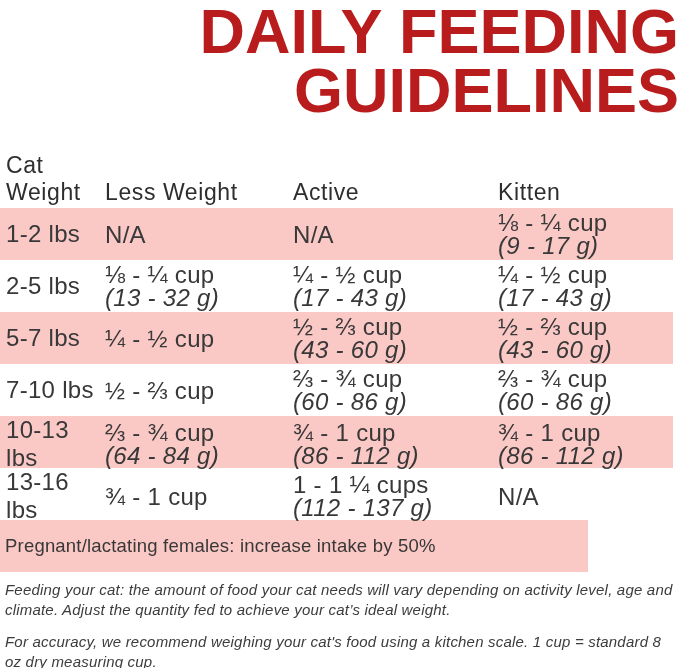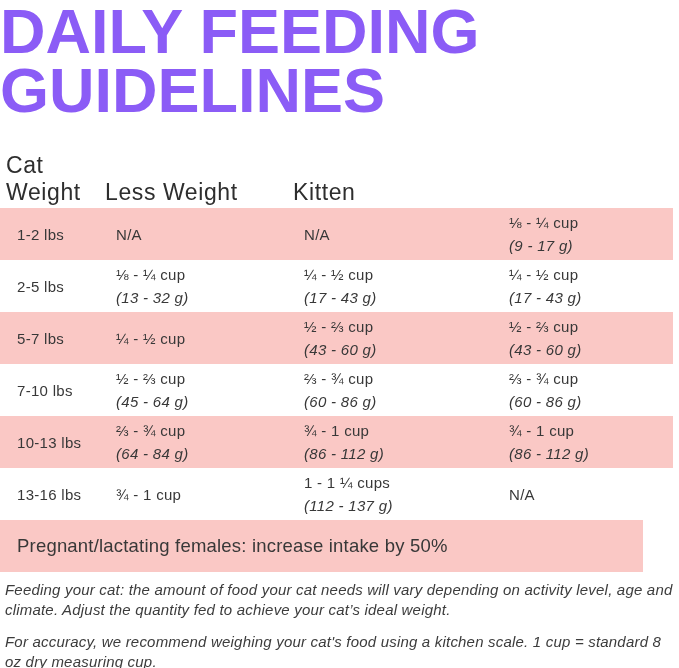--- a/index.html
+++ b/index.html
@@ -9,26 +9,26 @@
     height: 668px;
     background: #ffffff;
     font-family: "Liberation Sans", sans-serif;
     overflow: hidden;
     color: #383838;
   }
 
   
   .title {
     padding-top: 2px;
-    text-align: left;
+    text-align: right;
     font-weight: 800;
     font-size: 63px;
     line-height: 59px;
     letter-spacing: 0px;
-    color: #8b5cf6;
+    color: #b91c1c;
   }
 
   
   .feeding-table { width: 673px; }
 
   .thead {
     margin-top: 32px;
     margin-bottom: 2px;
     display: grid;
     grid-template-columns: 99px 188px 205px 1fr;
@@ -37,41 +37,41 @@
     font-size: 23px;
     line-height: 27px;
     font-weight: 400;
     letter-spacing: 0.6px;
     color: #2e2e2e;
   }
 
   .trow {
     display: grid;
     grid-template-columns: 99px 188px 205px 1fr;
-    padding-left: 17px;
+    padding-left: 6px;
     height: 52px;
     align-items: center;
-    font-size: 15px;
+    font-size: 24px;
     letter-spacing: 0.3px;
     color: #383838;
   }
   .pink { background: #FAC8C5; }
 
   .cups  { line-height: 23px; }
   .grams { line-height: 23px; font-style: italic; }
   .grams:empty { display: none; }
 
   .note-row {
-    width: 643px;
+    width: 588px;
     height: 52px;
     background: #FAC8C5;
     display: flex;
     align-items: center;
     box-sizing: border-box;
-    padding-left: 17px;
+    padding-left: 5px;
     font-size: 18.5px;
     letter-spacing: 0.2px;
     color: #383838;
   }
 
   
   .footer {
     margin-top: 8px;
     padding: 0 6px 0 5px;
     font-size: 15px;
@@ -92,20 +92,21 @@
   </div>
 
   <div class="feeding-table">
 
     <div class="thead">
       <div>
         <div>Cat</div>
         <div>Weight</div>
       </div>
       <div>Less Weight</div>
+      <div>Active</div>
       <div>Kitten</div>
     </div>
 
     <div class="trow pink">
       <div>1-2 lbs</div>
       <div>
         <div class="cups">N/A</div>
 
       </div>
       <div>
@@ -146,21 +147,20 @@
       <div>
         <div class="cups">½ - ⅔ cup</div>
         <div class="grams">(43 - 60 g)</div>
       </div>
     </div>
 
     <div class="trow">
       <div>7-10 lbs</div>
       <div>
         <div class="cups">½ - ⅔ cup</div>
-        <div class="grams">(45 - 64 g)</div>
       </div>
       <div>
         <div class="cups">⅔ - ¾ cup</div>
         <div class="grams">(60 - 86 g)</div>
       </div>
       <div>
         <div class="cups">⅔ - ¾ cup</div>
         <div class="grams">(60 - 86 g)</div>
       </div>
     </div>

